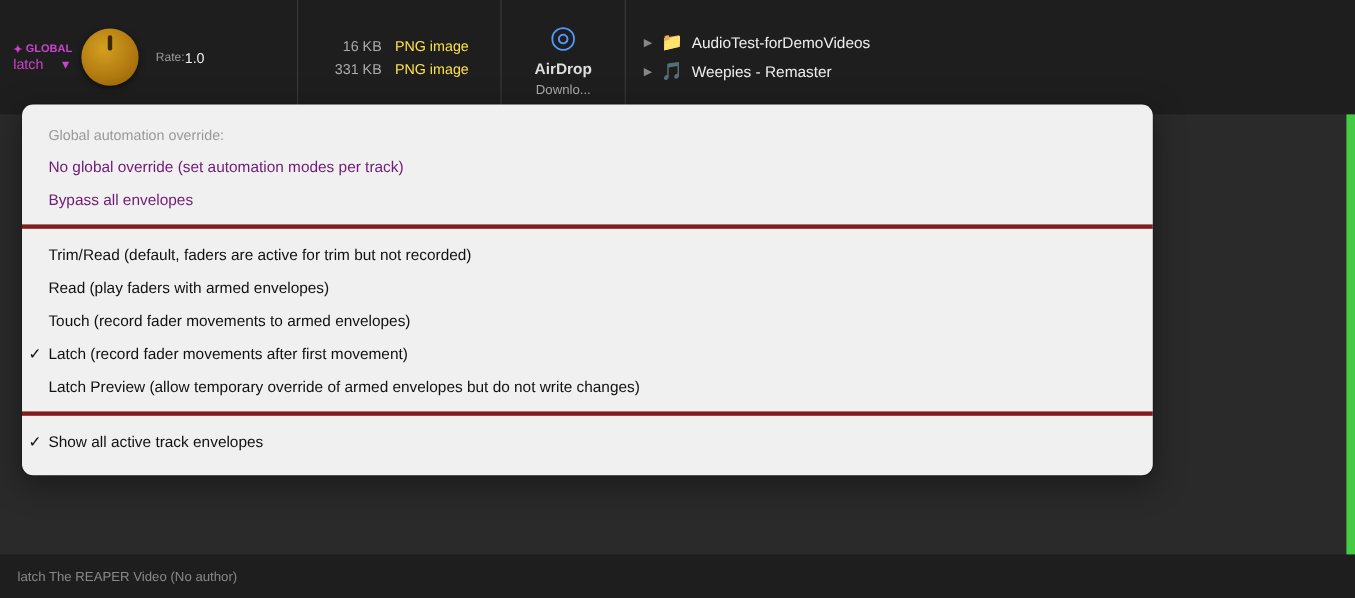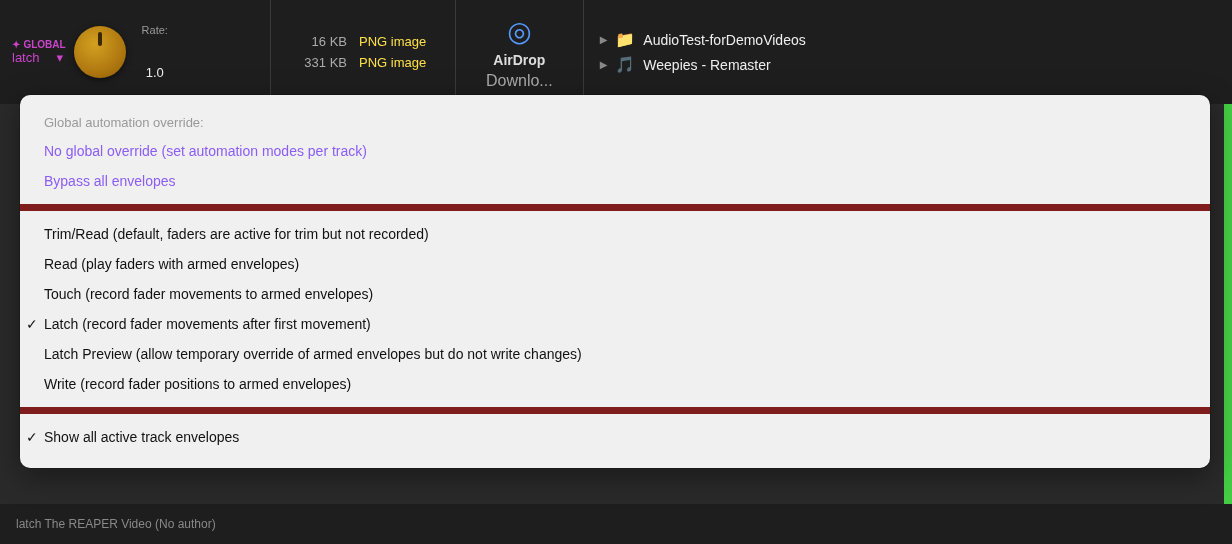--- a/index.html
+++ b/index.html
@@ -77,27 +77,25 @@
       left: 50%;
       transform: translateX(-50%);
       width: 4px;
       height: 14px;
       background: #3a2800;
       border-radius: 2px;
     }
 
     .rate-section {
       display: flex;
-      flex-direction: column;
       justify-content: center;
       align-items: center;
       padding: 8px;
       color: #ccc;
       font-size: 12px;
-      gap: 29px;
     }
 
     .rate-label { color: #999; font-size: 11px; }
     .rate-value { color: #eee; font-size: 13px; font-weight: 500; }
 
     .file-list-section {
       display: flex;
       flex-direction: column;
       justify-content: center;
       padding: 24px 16px;
@@ -139,21 +137,21 @@
       color: #5599ff;
     }
 
     .airdrop-label {
       font-size: 14px;
       color: #ddd;
       font-weight: 700;
     }
 
     .download-partial {
-      font-size: 16px;
+      font-size: 12px;
       color: #aaa;
     }
 
     .right-panel {
       flex: 1;
       display: flex;
       flex-direction: column;
       justify-content: center;
       padding: 8px 16px;
       border-left: 1px solid #3a3a3a;
@@ -177,34 +175,34 @@
       font-size: 16px;
     }
 
     .folder-name { color: #eee; }
 
     
     .dropdown-menu {
       position: absolute;
       top: 95px;
       left: 20px;
-      width: 1190px;
+      width: 1028px;
       background: #f0f0f0;
       border-radius: 10px;
       box-shadow: 0 8px 30px rgba(0,0,0,0.4), 0 0 0 1px rgba(0,0,0,0.15);
       padding: 12px 0;
       z-index: 100;
     }
 
     .menu-section {
       padding: 4px 0;
     }
 
     .menu-section + .menu-section {
-      border-top: 7px solid #7f1d1d;
+      border-top: 4px solid #7f1d1d;
       margin-top: 4px;
       padding-top: 8px;
     }
 
     .menu-section-label {
       padding: 4px 24px 6px 24px;
       font-size: 13px;
       color: #999;
       font-weight: 400;
     }
@@ -221,21 +219,21 @@
     }
 
     .menu-item .check {
       position: absolute;
       left: 6px;
       font-size: 14px;
       color: #111;
     }
 
     .menu-item.disabled {
-      color: #8b5cf6;
+      color: #701a75;
       cursor: default;
     }
 
     .bottom-bar {
       position: absolute;
       bottom: 0;
       left: 0;
       right: 0;
       height: 40px;
       background: #1e1e1e;
@@ -337,23 +335,20 @@
     <div class="menu-item">
       <span>Touch (record fader movements to armed envelopes)</span>
     </div>
     <div class="menu-item" style="position:relative;">
       <span class="check">✓</span>
       <span>Latch (record fader movements after first movement)</span>
     </div>
     <div class="menu-item">
       <span>Latch Preview (allow temporary override of armed envelopes but do not write changes)</span>
     </div>
-    <div class="menu-item">
-      <span>Write (record fader positions to armed envelopes)</span>
-    </div>
   </div>
 
   <div class="menu-section">
     <div class="menu-item" style="position:relative;">
       <span class="check">✓</span>
       <span>Show all active track envelopes</span>
     </div>
   </div>
 
 </div>

